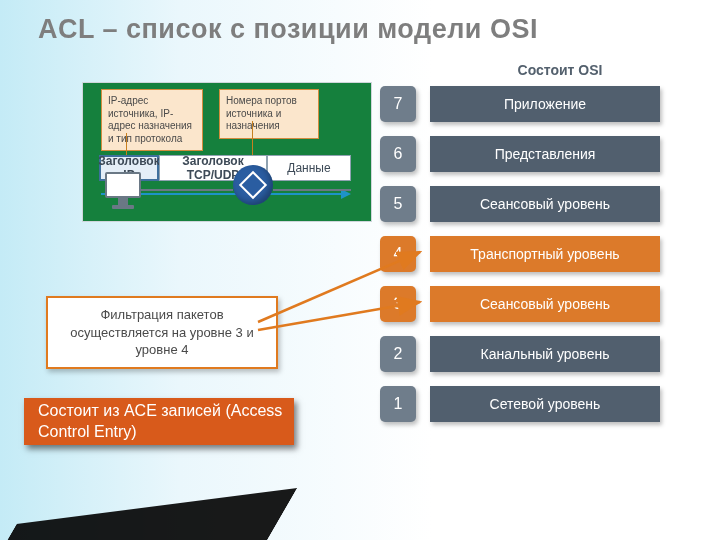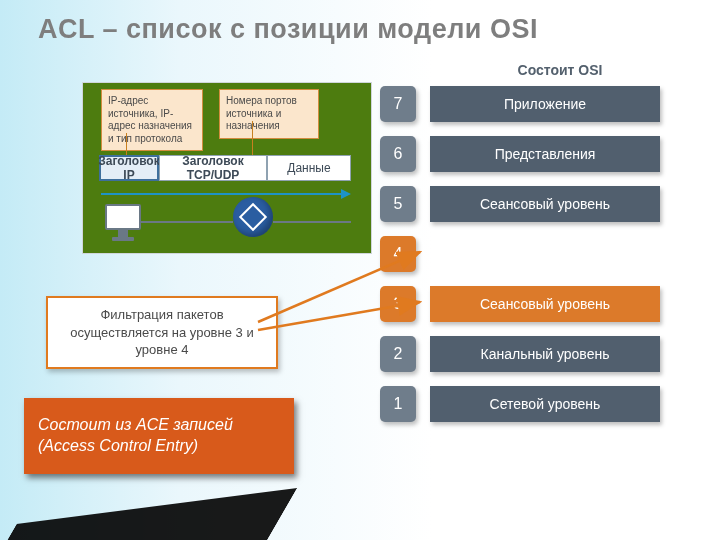--- a/index.html
+++ b/index.html
@@ -35,22 +35,22 @@
     border-radius: 0;
     box-shadow: 2px 3px 4px rgba(0,0,0,0.25);
   }
   .osi-row.hl .osi-num, .osi-row.hl .osi-label {
     background: #dc7a2a;
   }
 
   
   .pkt-box {
     position: absolute; top: 82px; left: 82px;
-    width: 290px; height: 172px;
-    background: #4d7c0f; border: 1px solid #cfd6db; text-decoration: underline;
+    width: 290px; height: 140px;
+    background: #15803d; border: 1px solid #cfd6db; text-decoration: underline;
   }
   .callout {
     position: absolute; background: #fbe6cc; border: 1px solid #d28d3e;
     color: #4a4a4a; font-size: 10px; padding: 5px 6px; line-height: 1.25;
     width: 102px;
   }
   .callout.c1 { top: 6px; left: 18px; }
   .callout.c2 { top: 6px; left: 136px; width: 100px; }
   .call-stem {
     position: absolute; width: 1px; background: #c8801f;
@@ -106,26 +106,25 @@
     position: absolute; top: 296px; left: 46px;
     width: 232px; background: #fff; border: 2px solid #e07a1f;
     color: #4a4a4a; font-size: 13px; text-align: center;
     padding: 8px 6px; line-height: 1.35;
     box-shadow: 2px 3px 5px rgba(0,0,0,0.25);
   }
 
   
   .ace-box {
     position: absolute; top: 398px; left: 24px;
-    width: 270px; height: 76px;
+    width: 270px; height: 47px;
     background: #d85a1b;
     box-shadow: 3px 4px 6px rgba(0,0,0,0.5);
     display:flex; align-items:center;
     padding-left: 14px;
-    font-style: italic;
   }
   .ace-inner {
     color: #fff; font-size: 16px; line-height: 1.3;
   }
 
   
   svg.arrows { position:absolute; top:0; left:0; width:720px; height:540px; pointer-events:none; }
 
   
   .shadow-blob {
@@ -148,20 +147,21 @@
   <div class="osi-row">
     <div class="osi-num">6</div>
     <div class="osi-label">Представления</div>
   </div>
   <div class="osi-row">
     <div class="osi-num">5</div>
     <div class="osi-label">Сеансовый уровень</div>
   </div>
   <div class="osi-row hl">
     <div class="osi-num">4</div>
+    <div class="osi-label">Транспортный уровень</div>
   </div>
   <div class="osi-row hl">
     <div class="osi-num">3</div>
     <div class="osi-label">Сеансовый уровень</div>
   </div>
   <div class="osi-row">
     <div class="osi-num">2</div>
     <div class="osi-label">Канальный уровень</div>
   </div>
   <div class="osi-row">

